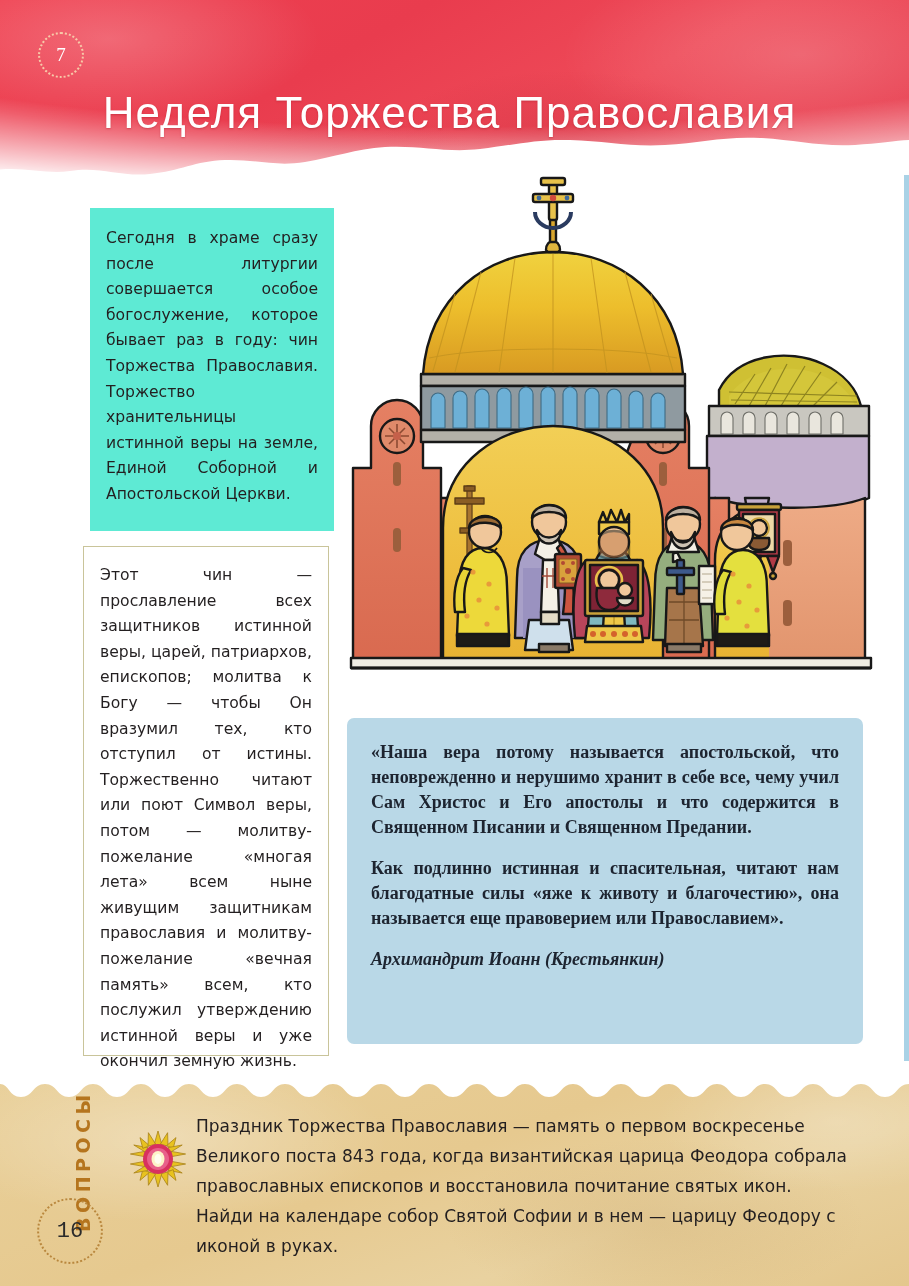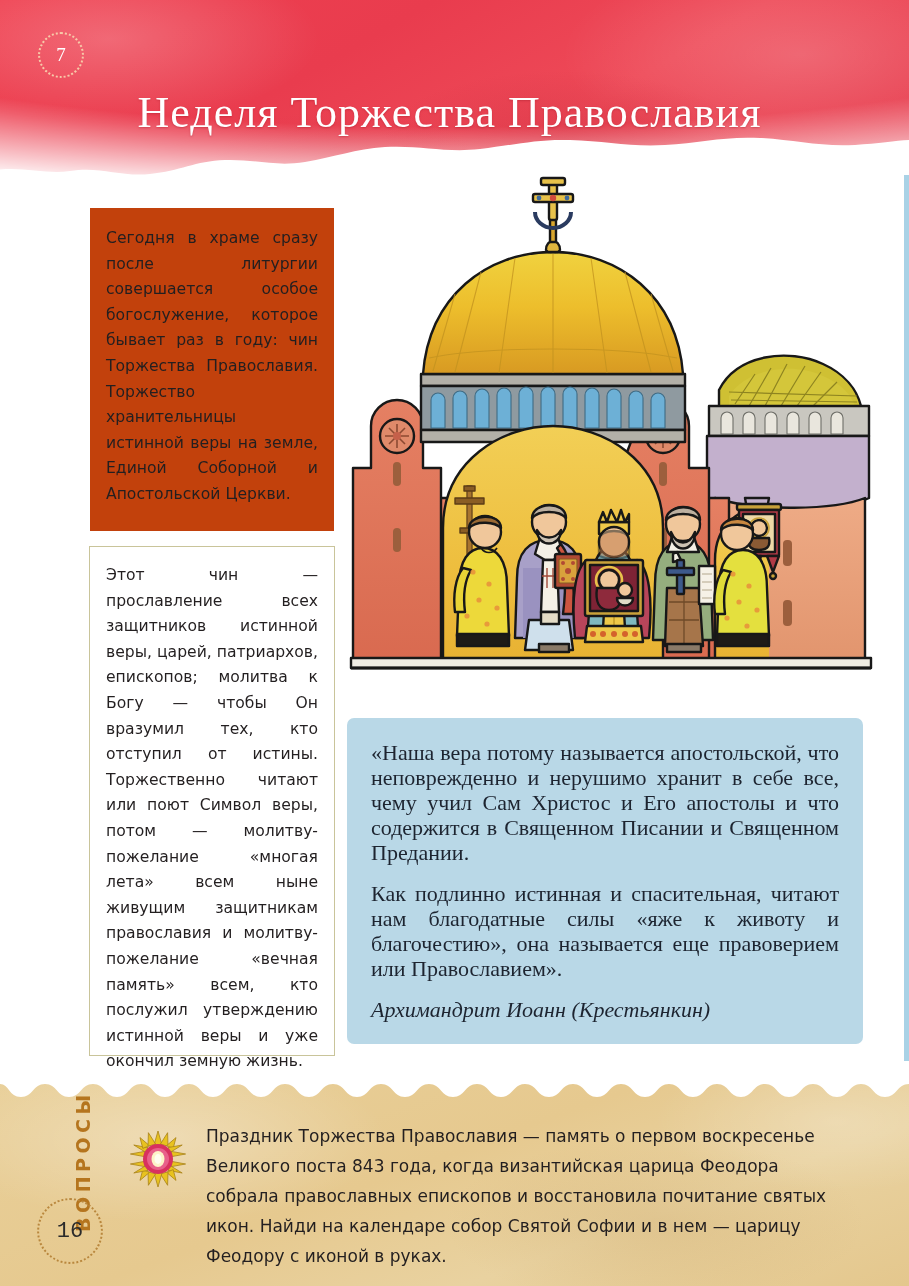--- a/index.html
+++ b/index.html
@@ -45,45 +45,45 @@
     line-height:16px;
   }
   .kicker-2{
     color:#f6d6b0;font-size:13.5px;letter-spacing:2.2px;margin-top:10px;
     font-family:"DejaVu Sans", sans-serif;
     line-height:14px;
   }
   .page-title{
     position:absolute;left:0;top:88px;width:909px;text-align:center;
     color:#ffffff;
-    font-family:Liberation Serif, serif;
+    font-family:Liberation Sans, sans-serif;
     font-size:44px;line-height:50px;letter-spacing:1px;
     padding-right:10px;box-sizing:border-box;
     text-shadow:0 1px 2px rgba(150,20,35,.35);
   }
 
   
   .edge-rule{
     position:absolute;right:0;top:175px;width:5px;height:886px;background:#a9d2e6;
   }
 
   
   .box-tan{
     position:absolute;left:90px;top:208px;width:244px;height:323px;
-    background:#c2410c;
+    background:#5eead4;
     box-sizing:border-box;padding:18px 16px 10px 16px;
   }
   .box-tan p{
     margin:0;color:#231f20;font-size:15.6px;line-height:25.6px;
     text-align:justify;text-align-last:left;
     font-family:"DejaVu Sans", sans-serif;
     hyphens:none;
   }
   .box-white{
-    position:absolute;left:89px;top:546px;width:246px;height:510px;
+    position:absolute;left:83px;top:546px;width:246px;height:510px;
     background:#ffffff;border:1px solid #c9c49a;
     box-sizing:border-box;padding:16px 16px 10px 16px;
   }
   .box-white p{
     margin:0;color:#231f20;font-size:15.6px;line-height:25.6px;
     text-align:justify;text-align-last:left;
     font-family:"DejaVu Sans", sans-serif;
   }
 
   
@@ -95,22 +95,22 @@
   
   .quote-box{
     position:absolute;left:347px;top:718px;width:516px;height:326px;
     background:#b9d8e7;border-radius:7px;
     box-sizing:border-box;padding:22px 24px 16px 24px;
   }
   .quote-box p{
     margin:0 0 16px 0;
     color:#1d2430;
     font-family:"Liberation Serif", serif;
-    font-weight:normal;
-    font-size:22px;line-height:25px;
+    font-weight:bold;
+    font-size:18px;line-height:25px;
     text-align:justify;text-align-last:left;
   }
   .quote-attr{
     margin:14px 0 0 0 !important;text-align:right !important;
     font-style:italic;font-weight:bold;
     font-family:"Liberation Serif", serif;
     font-size:17.4px;color:#12181f;
   }
 
   
@@ -146,21 +146,21 @@
     display:flex;align-items:center;justify-content:center;
   }
   .sun-icon{position:absolute;left:127px;top:1128px;width:62px;height:62px;}
   .sun-icon svg{display:block;width:62px;height:62px;}
 
   .bottom-text{
     position:absolute;left:192px;top:1107px;width:660px;
     color:#231f20;font-size:17px;line-height:30px;
     font-family:"DejaVu Sans", sans-serif;
   }
-  .bottom-text p{margin:14px;}
+  .bottom-text p{margin:4px;}
 </style>
 </head>
 <body>
 
 <div class="header-band">
   <div class="header-paint"></div>
   <div class="torn">
     <svg viewBox="0 0 930 70" preserveAspectRatio="none">
       <path fill="#ffffff" d="M0,40 C30,34 55,44 80,40 C110,35 130,46 160,43
         C190,40 205,30 235,29 C265,28 285,36 315,31 C345,26 365,18 395,16

